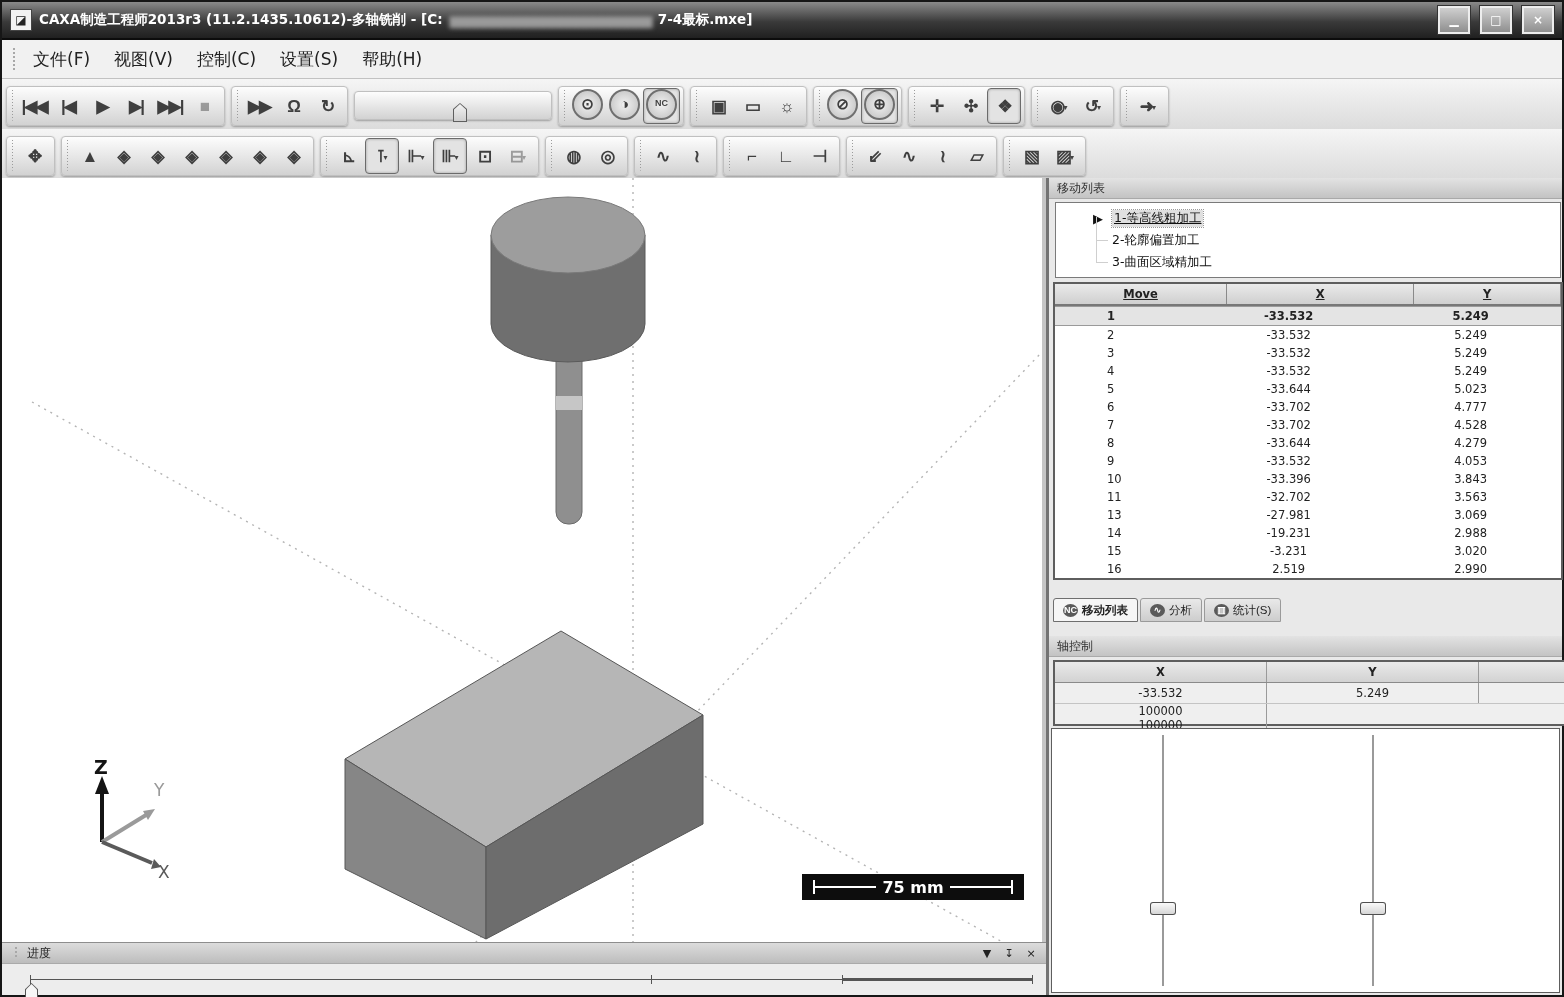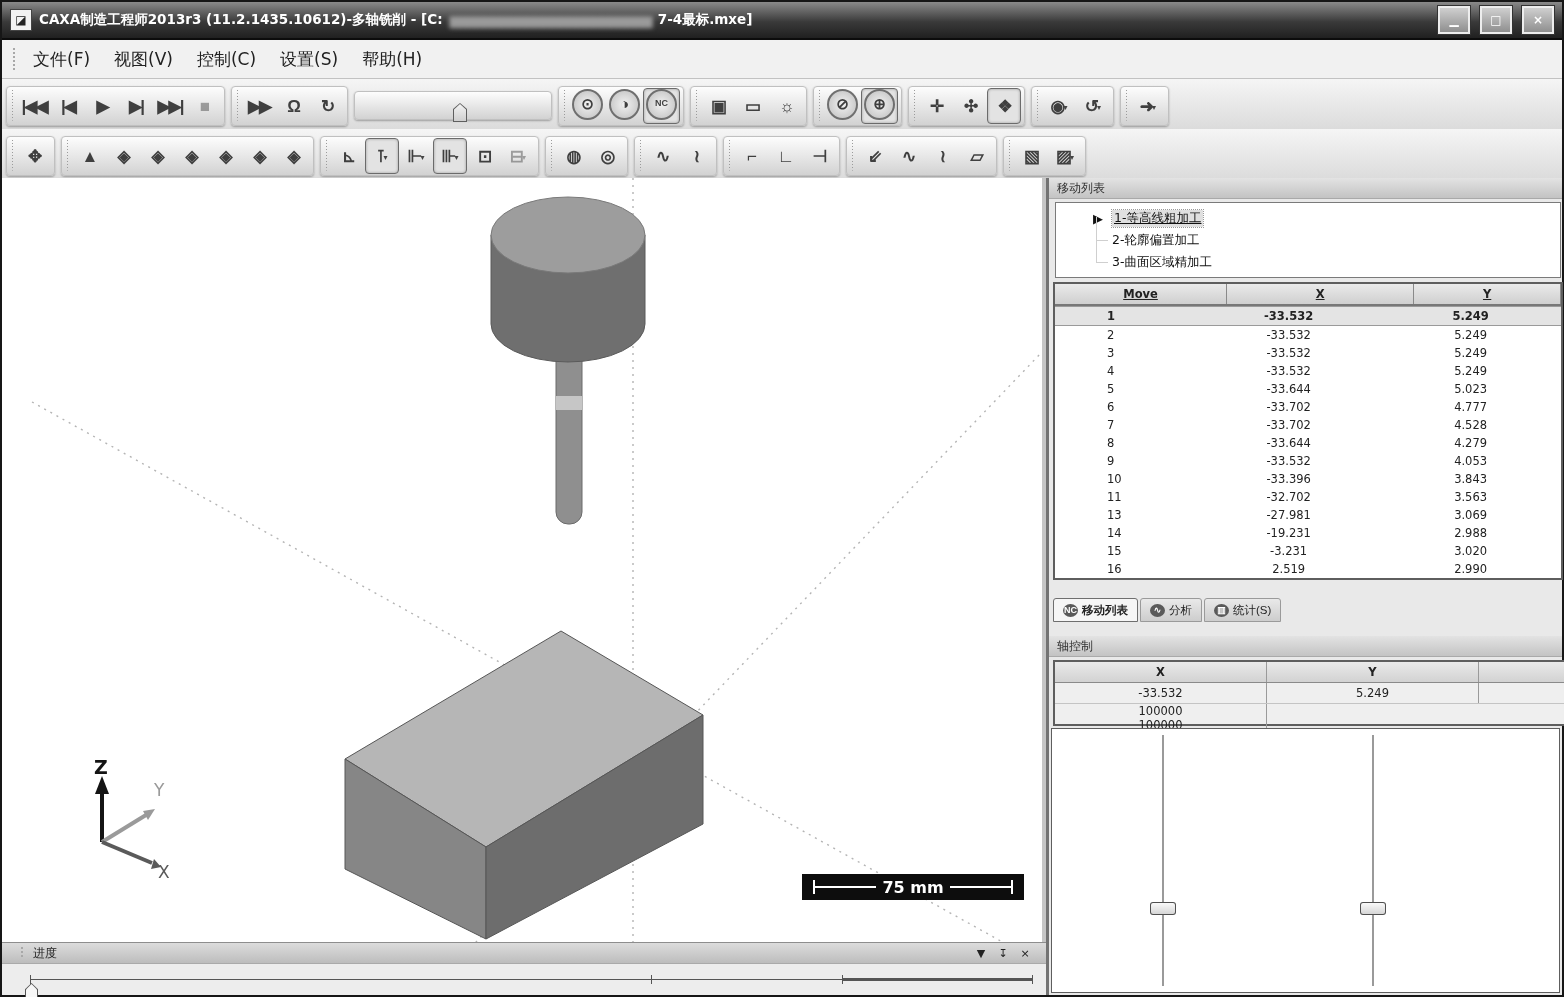--- a/index.html
+++ b/index.html
@@ -98,21 +98,21 @@
   .arow:not(.ahead){background:#efefef;}
   
   .sliderbox{position:absolute;top:550px;left:2px;right:2px;bottom:2px;background:#fff;
     border:1px solid #5e5e5e;}
   .vtrack{position:absolute;top:6px;bottom:6px;width:2px;background:#9a9a9a;}
   .vthumb{position:absolute;top:173px;width:26px;height:13px;background:#4f4f4f;border-radius:3px;}
   .vthumb::after{content:"";position:absolute;inset:1px;background:linear-gradient(#fafafa,#d6d6d6);border-radius:2px;}
   
   .progress{position:absolute;top:940px;left:0;width:1044px;bottom:0;background:#ededed;border-top:1px solid #8d8d8d;}
   .pbar{height:20px;background:linear-gradient(#dcdcdc,#bdbdbd);border-bottom:1px solid #aaa;
-    display:flex;align-items:center;font-size:12px;color:#222;padding:0 12px;gap:4px;}
+    display:flex;align-items:center;font-size:12px;color:#222;padding:0 6px;gap:4px;}
   .pbar .sp{flex:1;}
   .pico{width:18px;text-align:center;font-size:11px;color:#222;}
   .ptrackwrap{position:relative;margin:9px 14px 0 28px;height:20px;}
   .ptrack{position:absolute;left:0;right:0;top:6px;height:1px;background:#555;}
   .ptick{position:absolute;top:2px;width:1px;height:9px;background:#555;}
   .pseg{position:absolute;top:5px;height:3px;background:#555;}
   .phandle{position:absolute;left:-5px;top:10px;width:13px;height:18px;background:#555;
     clip-path:polygon(50% 0,100% 35%,100% 100%,0 100%,0 35%);}
   .phandle::after{content:"";position:absolute;inset:1px;background:#f7f7f7;
     clip-path:polygon(50% 0,100% 35%,100% 100%,0 100%,0 35%);}

